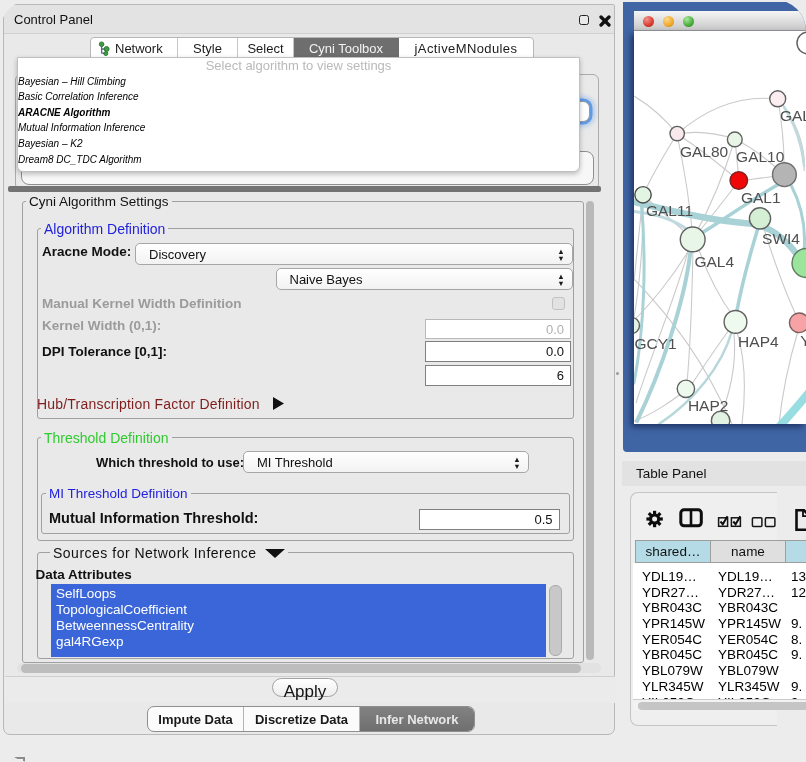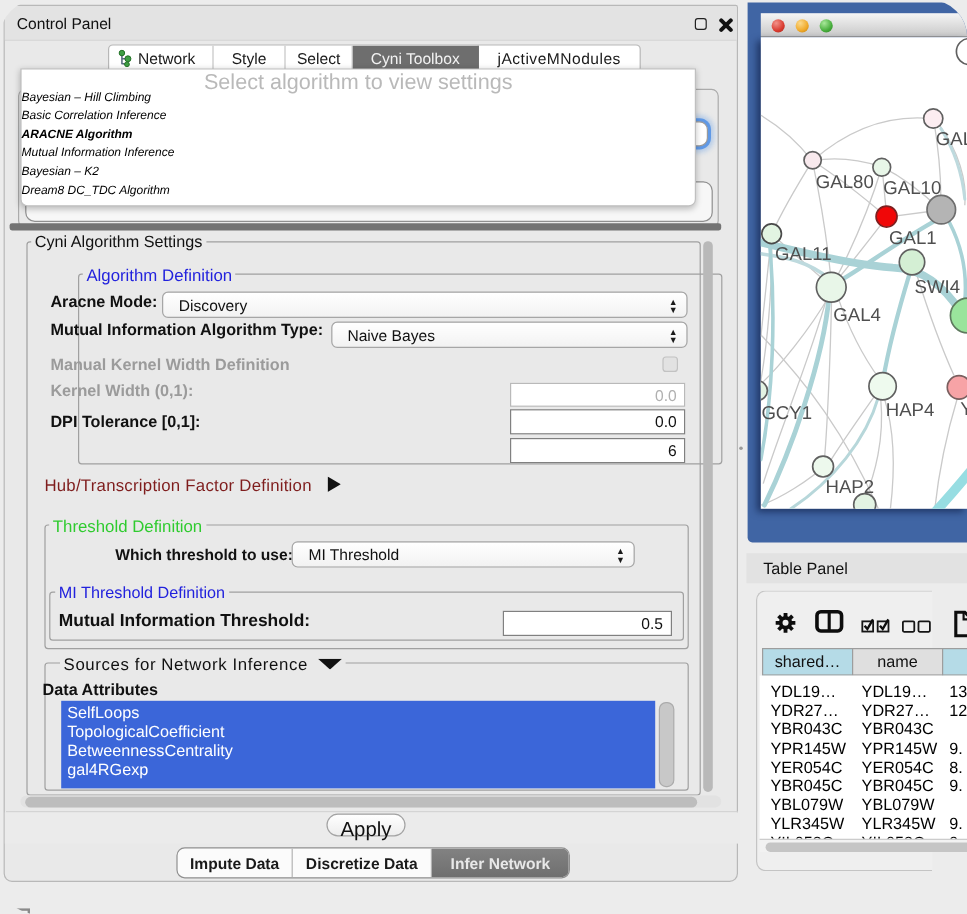--- a/index.html
+++ b/index.html
@@ -70,21 +70,21 @@
   border:1px solid #8f8f8f; border-radius:7px; overflow:hidden; }
 #seg .s { font-size:13px; font-weight:bold; color:#1a1a1a; display:flex; align-items:center;
   justify-content:center; border-right:1px solid #b3b3b3; white-space:nowrap; }
 #seg .s:last-child { border-right:none; }
 #seg .s.sel { background:linear-gradient(#828282,#6f6f6f); color:#e8e8e8; }
 
 
 #popup { left:17px; top:57px; width:563px; height:115px; background:#fff;
   border:1px solid #c0c0c0; border-radius:0 0 6px 6px;
   box-shadow:0 2px 5px rgba(0,0,0,0.25); font-size:13.5px; color:#000; }
-#popup .ph { text-align:center; color:#b9b9b9; padding-top:0; height:16px; font-size:18px; }
+#popup .ph { text-align:center; color:#b9b9b9; padding-top:0; height:16px; font-size:13px; }
 #popup .it { padding:1.5px 0 0 0; height:15.65px; white-space:nowrap; font-size:10px;font-style:italic; }
 
 
 #netwin { left:623px; top:2px; width:183px; height:450px; background:#4065a4;
   border-radius:0 0 0 4px; }
 #nettitle { position:absolute; left:11px; top:9px; right:0; height:20px;
   background:linear-gradient(#f5f5f5,#c9c9c9); border-bottom:1px solid #9a9a9a; }
 .tl { position:absolute; top:5px; width:11px; height:11px; border-radius:50%; }
 #netcanvas { position:absolute; left:11px; top:29px; right:0; height:393px; background:#fff; box-shadow:-3px 3px 6px rgba(12,28,66,0.65); }
 
@@ -133,31 +133,30 @@
 
     <div class="panelA abs"></div>
     <div class="comboA abs"></div>
     <div class="comboB abs"></div>
     <div class="abs" style="left:4px; top:180.5px; width:593px; height:6px; background:#737373; border-radius:2px;"></div>
 
     <div class="grp abs" style="left:18px; top:196px; width:562px; height:462px; border-radius:3px;">
       <span class="gtitle">Cyni Algorithm Settings</span>
     </div>
 
-    <div class="grp abs" style="left:33px; top:223px; width:537px; height:159px;margin-left:28px;">
+    <div class="grp abs" style="left:33px; top:223px; width:537px; height:191px;">
       <span class="gtitle" style="color:#2222dd; font-size:14px;">Algorithm Definition</span>
     </div>
 
     <label class="b" style="left:38px; top:239px;">Aracne Mode:</label>
     <div class="combo" style="left:131px; top:238px; width:438px; height:22px;">
       <span class="cv">Discovery</span>
         <span class="ar">▲<br>▼</span>
     </div>
 
-    <label class="b" style="left:38px; top:262px;">Mutual Information Algorithm Type:</label>
     <div class="combo" style="left:271.5px; top:263px; width:297.5px; height:22px;">
       <span class="cv">Naive Bayes</span>
         <span class="ar">▲<br>▼</span>
     </div>
 
     <label class="b gray" style="left:38px; top:290.5px;">Manual Kernel Width Definition</label>
     <div class="abs" style="left:548px; top:292px; width:13px; height:13px; background:#e2e2e2; border:1px solid #c2c2c2; border-radius:3px;"></div>
 
     <label class="b gray" style="left:38px; top:313px;">Kernel Width (0,1):</label>
     <div class="inp dis" style="left:421px; top:313.5px; width:146px; height:20px;">0.0</div>

